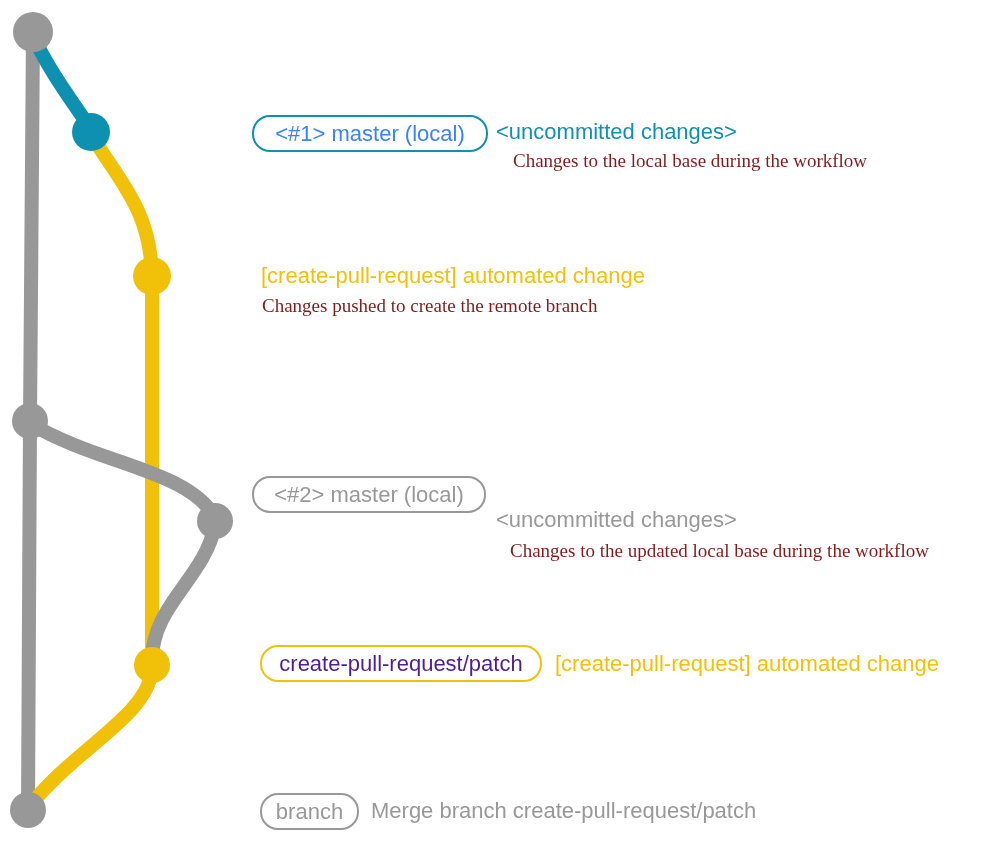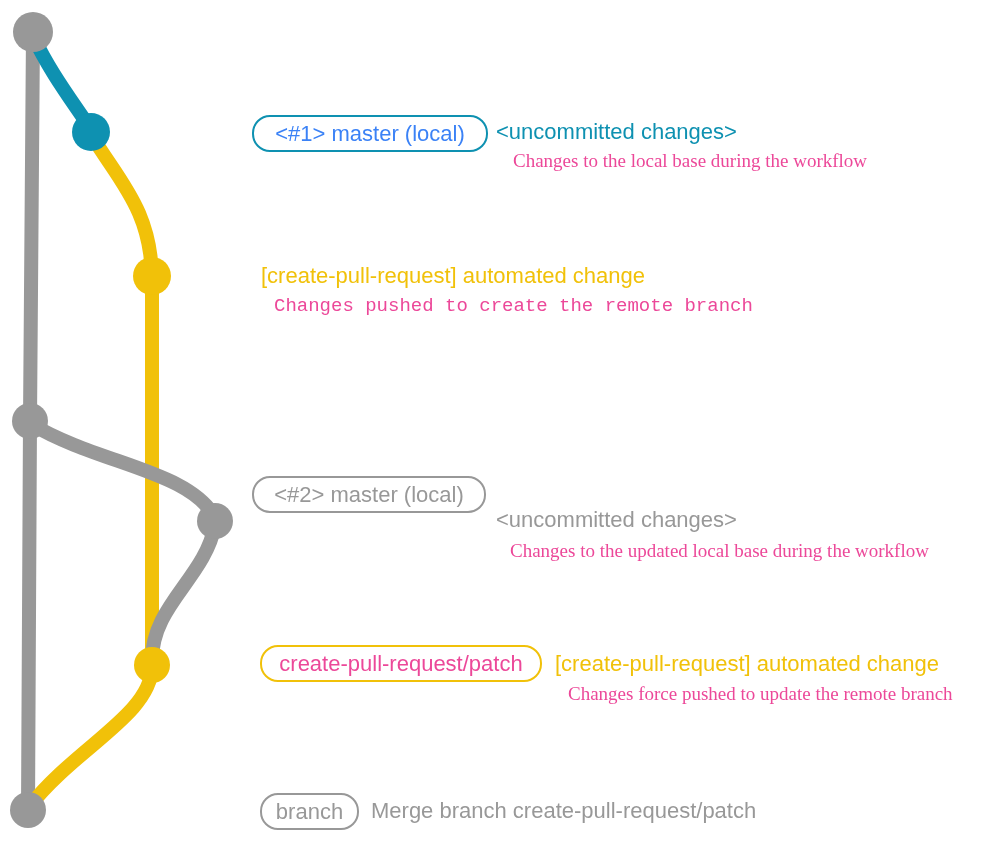--- a/index.html
+++ b/index.html
@@ -21,41 +21,41 @@
     transform: translateY(-50%);
   }
   .gray   { color: #989898; }
   .blue   { color: #0e91b1; }
   .yellow { color: #f1c109; }
 
   .note {
     position: absolute;
     font-family: "Liberation Serif", serif;
     font-size: 19px;
-    color: #ec4899;
+    color: #7f1d1d;
     white-space: nowrap;
     transform: translateY(-50%);
   }
 
   .branch-box {
     position: absolute;
     box-sizing: border-box;
     height: 37px;
     border: 2px solid;
     border-radius: 18px;
     background: #ffffff;
     display: flex;
     align-items: center;
     justify-content: center;
     font-size: 22px;
     white-space: nowrap;
   }
   .branch-box.blue   { border-color: #0e91b1; color: #3b82f6; }
   .branch-box.gray   { border-color: #989898; color: #989898; }
-  .branch-box.yellow { border-color: #f1c109; color: #ec4899; }
+  .branch-box.yellow { border-color: #f1c109; color: #4c1d95; }
 </style>
 </head>
 <body>
 
 <div id="stage">
 
   <svg id="graph-svg" width="988" height="843" viewBox="0 0 988 843">
 
     <path d="M 33 32 L 30 421 L 28 810" fill="none" stroke-width="14" stroke="#989898"></path>
 
@@ -79,33 +79,32 @@
   </svg>
 
 
   <div class="branch-box blue" style="left:252px; top:115px; width:236px;">
     <span>&lt;#1&gt; master (local)</span>
   </div>
   <div class="msg blue" style="left:496px; top:132px;">&lt;uncommitted changes&gt;</div>
   <div class="note" style="left:513px; top:161px;">Changes to the local base during the workflow</div>
 
   <div class="msg yellow" style="left:261px; top:276px;">[create-pull-request] automated change</div>
-  <div class="note" style="left:274px; top:306px;font-family:Liberation Mono, monospace;">Changes pushed to create the remote branch</div>
+  <div class="note" style="left:262px; top:306px;">Changes pushed to create the remote branch</div>
 
 
   <div class="branch-box gray" style="left:252px; top:476px; width:234px;">
     <span>&lt;#2&gt; master (local)</span>
   </div>
   <div class="msg gray" style="left:496px; top:520px;">&lt;uncommitted changes&gt;</div>
   <div class="note" style="left:510px; top:551px;">Changes to the updated local base during the workflow</div>
 
   <div class="branch-box yellow" style="left:260px; top:645px; width:282px;">
     <span>create-pull-request/patch</span>
   </div>
   <div class="msg yellow" style="left:555px; top:664px;">[create-pull-request] automated change</div>
-  <div class="note" style="left:568px; top:694px;">Changes force pushed to update the remote branch</div>
 
   <div class="branch-box gray" style="left:260px; top:793px; width:99px;">
     <span>branch</span>
   </div>
   <div class="msg gray" style="left:371px; top:811px;">Merge branch create-pull-request/patch</div>
 
 </div>
 
 </body></html>

